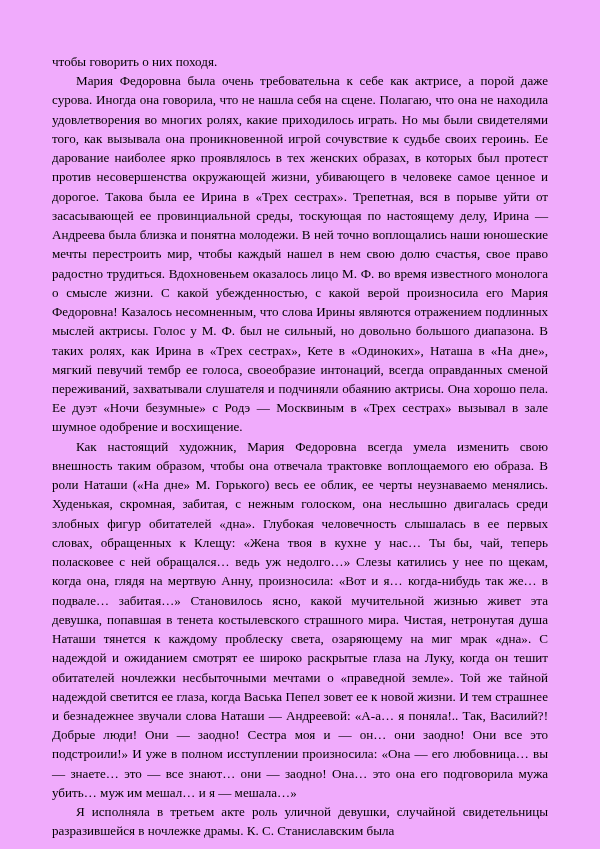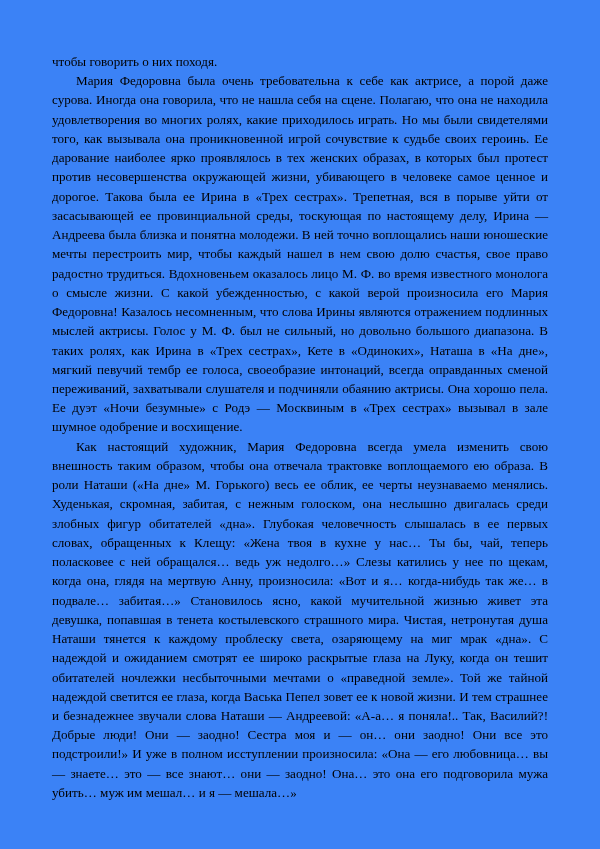--- a/index.html
+++ b/index.html
@@ -12,21 +12,21 @@
     height: 849px;
     font-family: "Liberation Serif", serif;
     color: #000000;
     overflow: hidden;
   }
   .page {
     box-sizing: border-box;
     width: 600px;
     height: 849px;
     padding: 52px 52px 40px 52px;
-    background: #3b82f6;
+    background: #f0abfc;
   }
   .body-text {
     font-size: 13.1px;
     line-height: 1.47;
     text-align: justify;
     text-justify: inter-word;
     hyphens: none;
   }
   .body-text p {
     margin: 0;
@@ -39,14 +39,15 @@
   }
 </style>
 </head>
 <body>
 
 <div class="page">
   <div class="body-text">
     <p class="para-noindent">чтобы говорить о них походя.</p>
     <p class="para-indent">Мария Федоровна была очень требовательна к себе как актрисе, а порой даже сурова. Иногда она говорила, что не нашла себя на сцене. Полагаю, что она не находила удовлетворения во многих ролях, какие приходилось играть. Но мы были свидетелями того, как вызывала она проникновенной игрой сочувствие к судьбе своих героинь. Ее дарование наиболее ярко проявлялось в тех женских образах, в которых был протест против несовершенства окружающей жизни, убивающего в человеке самое ценное и дорогое. Такова была ее Ирина в «Трех сестрах». Трепетная, вся в порыве уйти от засасывающей ее провинциальной среды, тоскующая по настоящему делу, Ирина — Андреева была близка и понятна молодежи. В ней точно воплощались наши юношеские мечты перестроить мир, чтобы каждый нашел в нем свою долю счастья, свое право радостно трудиться. Вдохновеньем оказалось лицо М. Ф. во время известного монолога о смысле жизни. С какой убежденностью, с какой верой произносила его Мария Федоровна! Казалось несомненным, что слова Ирины являются отражением подлинных мыслей актрисы. Голос у М. Ф. был не сильный, но довольно большого диапазона. В таких ролях, как Ирина в «Трех сестрах», Кете в «Одиноких», Наташа в «На дне», мягкий певучий тембр ее голоса, своеобразие интонаций, всегда оправданных сменой переживаний, захватывали слушателя и подчиняли обаянию актрисы. Она хорошо пела. Ее дуэт «Ночи безумные» с Родэ — Москвиным в «Трех сестрах» вызывал в зале шумное одобрение и восхищение.</p>
     <p class="para-indent">Как настоящий художник, Мария Федоровна всегда умела изменить свою внешность таким образом, чтобы она отвечала трактовке воплощаемого ею образа. В роли Наташи («На дне» М. Горького) весь ее облик, ее черты неузнаваемо менялись. Худенькая, скромная, забитая, с нежным голоском, она неслышно двигалась среди злобных фигур обитателей «дна». Глубокая человечность слышалась в ее первых словах, обращенных к Клещу: «Жена твоя в кухне у нас… Ты бы, чай, теперь поласковее с ней обращался… ведь уж недолго…» Слезы катились у нее по щекам, когда она, глядя на мертвую Анну, произносила: «Вот и я… когда-нибудь так же… в подвале… забитая…» Становилось ясно, какой мучительной жизнью живет эта девушка, попавшая в тенета костылевского страшного мира. Чистая, нетронутая душа Наташи тянется к каждому проблеску света, озаряющему на миг мрак «дна». С надеждой и ожиданием смотрят ее широко раскрытые глаза на Луку, когда он тешит обитателей ночлежки несбыточными мечтами о «праведной земле». Той же тайной надеждой светится ее глаза, когда Васька Пепел зовет ее к новой жизни. И тем страшнее и безнадежнее звучали слова Наташи — Андреевой: «А-а… я поняла!.. Так, Василий?! Добрые люди! Они — заодно! Сестра моя и — он… они заодно! Они все это подстроили!» И уже в полном исступлении произносила: «Она — его любовница… вы — знаете… это — все знают… они — заодно! Она… это она его подговорила мужа убить… муж им мешал… и я — мешала…»</p>
+    <p class="para-indent">Я исполняла в третьем акте роль уличной девушки, случайной свидетельницы разразившейся в ночлежке драмы. К. С. Станиславским была</p>
   </div>
 </div>
 
 </body></html>

